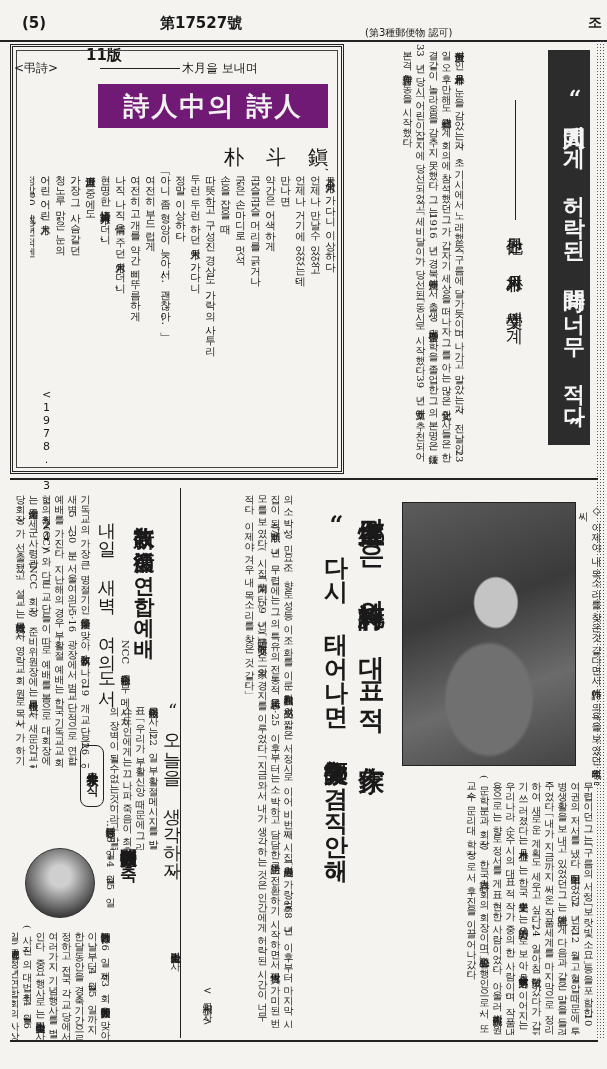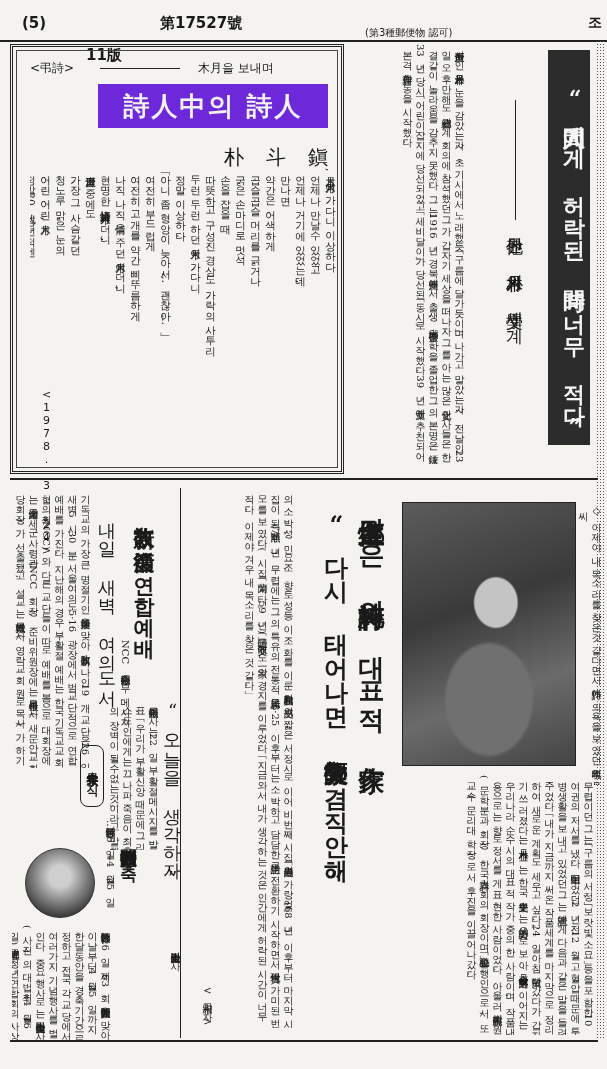--- a/index.html
+++ b/index.html
@@ -11,24 +11,24 @@
   .masthead{left:0;top:0;width:607px;height:40px;border-bottom:2px solid #222;}
   .mh-page{left:22px;top:14px;font:bold 15px "DejaVu Sans",sans-serif;}
   .mh-ed{left:86px;top:14px;font:bold 15px "DejaVu Sans",sans-serif;margin-top:32px;}
   .mh-no{left:160px;top:14px;font:bold 15px "DejaVu Sans",sans-serif;}
   .mh-postal{left:365px;top:26px;font:10px "DejaVu Sans",sans-serif;}
   .mh-paper{left:588px;top:14px;font:bold 14px "DejaVu Sans",sans-serif;}
 
   
   .poem-box{left:10px;top:44px;width:334px;height:430px;border:3px double #222;box-sizing:border-box;}
   .poem-inner{left:16px;top:50px;width:322px;height:418px;border:1px solid #444;box-sizing:border-box;}
-  .poem-kicker{left:30px;top:60px;font:12px "DejaVu Sans",sans-serif;}
+  .poem-kicker{left:14px;top:60px;font:12px "DejaVu Sans",sans-serif;}
   .poem-kicker-line{left:100px;top:68px;width:80px;border-top:1px solid #222;}
-  .poem-sub{left:198px;top:60px;font:12px "DejaVu Sans",sans-serif;}
-  .poem-title{left:98px;top:84px;width:230px;height:44px;background:#6d28d9;color:#f2f2f2;
+  .poem-sub{left:182px;top:60px;font:12px "DejaVu Sans",sans-serif;}
+  .poem-title{left:98px;top:84px;width:230px;height:44px;background:#701a75;color:#f2f2f2;
               font:bold 26px "DejaVu Serif",serif;display:flex;align-items:center;justify-content:center;letter-spacing:2px;}
   .poem-author{left:224px;top:144px;font:20px "DejaVu Serif",serif;letter-spacing:22px;}
   .poem-body{left:30px;top:168px;width:308px;height:300px;font-size:10.5px;line-height:15px;
              writing-mode:vertical-rl;overflow:hidden;}
   .poem-body span{display:block;}
   .poem-date{left:40px;top:388px;font:11px "DejaVu Sans",sans-serif;}
 
   
   .rt-body{left:348px;top:44px;width:118px;height:420px;font-size:10px;line-height:13px;writing-mode:vertical-rl;overflow:hidden;}
   .rt-sub-rule{left:515px;top:100px;height:120px;border-left:1px solid #222;}

